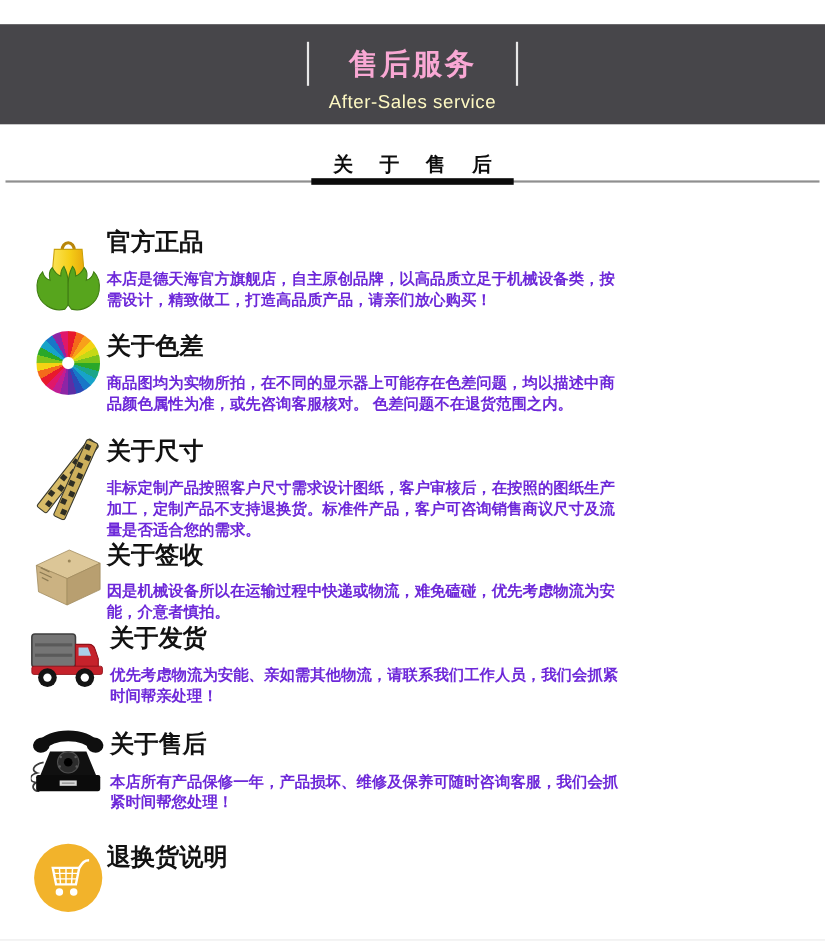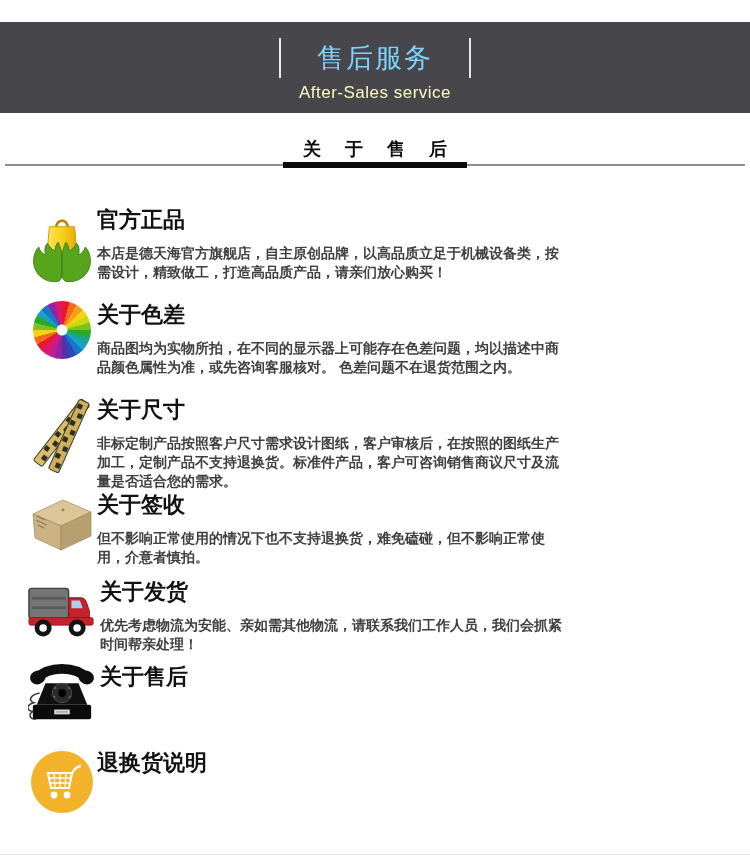--- a/index.html
+++ b/index.html
@@ -3,44 +3,44 @@
 <meta charset="utf-8">
 <style>
   html,body{margin:0;padding:0;background:#ffffff;}
   body{font-family:"Liberation Sans","DejaVu Sans",sans-serif;}
   .page{position:relative;width:750px;height:857px;margin:0 auto;background:#fff;overflow:hidden;}
 
   
   .banner{position:absolute;top:22px;left:0;width:750px;height:91px;background:#47464a;color:#fff;}
   .banner-title-row{display:flex;align-items:center;justify-content:center;gap:36px;margin-top:16px;}
   .vbar{display:block;width:2px;height:40px;background:#e8e8e8;}
-  .banner-title{margin:0;font-size:27px;font-weight:400;letter-spacing:2px;color:#7dd3fc;}
+  .banner-title{margin:0;font-size:27px;font-weight:700;letter-spacing:2px;color:#f9a8d4;}
   .banner-subtitle{margin-top:5px;text-align:center;font-size:17px;font-weight:300;color:#fef9c3;letter-spacing:0.5px;}
 
   
   .about-heading{position:absolute;top:137px;left:0;width:750px;text-align:center;
     font-size:18px;font-weight:bold;color:#0d0d0d;letter-spacing:24px;text-indent:24px;}
   .heading-rule{position:absolute;top:161px;left:0;width:750px;height:8px;}
   .rule-line{position:absolute;top:3px;left:5px;right:5px;height:2px;background:#8f8f8f;}
   .rule-bar{position:absolute;top:1px;left:50%;margin-left:-92px;width:184px;height:6px;background:#0b0b0b;}
 
   
   .sec{position:absolute;left:0;width:598px;}
   .icon-wrap{position:absolute;left:28px;top:0;width:68px;height:78px;display:flex;align-items:flex-start;justify-content:center;}
   .content{margin-left:97px;margin-right:32px;}
   .sec-title{margin:0 0 9px 0;font-size:22px;line-height:30px;font-weight:bold;color:#121212;}
-  .sec-body{margin:0;font-size:14px;line-height:19px;font-weight:bold;color:#404040;white-space:pre-line;}
+  .sec-body{margin:0;font-size:14px;line-height:19px;font-weight:bold;color:#6d28d9;white-space:pre-line;}
 
   .s1{top:205px;} .s1 .icon-wrap{top:8px;}
   .s2{top:300px;} .s2 .icon-wrap{top:1px;}
   .s3{top:395px;} .s3 .icon-wrap{top:-2px;}
   .s4{top:490px;font-family:Liberation Serif, serif;} .s4 .icon-wrap{top:2px;}
-  .s5{top:577px;} .s5 .icon-wrap{top:4px;}
+  .s5{top:565px;} .s5 .icon-wrap{top:4px;}
   .s6{top:662px;} .s6 .icon-wrap{top:-3px;}
-  .s7{top:748px;} .s7 .icon-wrap{top:3px;}
+  .s7{top:764px;} .s7 .icon-wrap{top:3px;}
   .s5 .content,.s6 .content{margin-left:100px;}
 
   
   .color-wheel{width:58px;height:58px;border-radius:50%;
     background:
      radial-gradient(circle at 50% 50%, #ffffff 0 5px, rgba(255,255,255,0) 6px),
      conic-gradient(#e8192c 0 15deg,#f46a1b 15deg 30deg,#f8a01a 30deg 45deg,#f4d313 45deg 60deg,
       #c5d916 60deg 75deg,#7cc41c 75deg 90deg,#2aa829 90deg 105deg,#1ba689 105deg 120deg,
       #17a3c9 120deg 135deg,#1877c8 135deg 150deg,#2a4ab8 150deg 165deg,#5b2ea6 165deg 180deg,
       #8d25a5 180deg 195deg,#c01d94 195deg 210deg,#e0176a 210deg 225deg,#e8192c 225deg 240deg,
@@ -142,21 +142,21 @@
       <svg width="66" height="62" viewBox="0 0 66 62">
         <path d="M4,22 L34,8 L62,20 L32,34 Z" fill="#dcc697" stroke="#a08a5c" stroke-width="0.7"></path>
         <path d="M4,22 L32,34 L32,58 L6,46 Z" fill="#cbb282" stroke="#a08a5c" stroke-width="0.7"></path>
         <path d="M62,20 L62,44 L32,58 L32,34 Z" fill="#b89f70" stroke="#a08a5c" stroke-width="0.7"></path>
         <path d="M8,24 L16,28 M7,28 L18,33 M9,33 L15,36" stroke="#8c7a52" stroke-width="1.2" fill="none"></path>
         <circle cx="34" cy="18" r="1.4" fill="#9b8659"></circle>
       </svg>
     </div>
     <div class="content">
       <h3 class="sec-title">关于签收</h3>
-      <p class="sec-body">但不影响正常使用的情况下也不支持退换货，难免磕碰，但不影响正常使用，介意者慎拍。</p>
+      <p class="sec-body">因是机械设备所以在运输过程中快递或物流，难免磕碰，优先考虑物流为安能，介意者慎拍。</p>
     </div>
   </section>
 
   <section class="sec s5">
     <div class="icon-wrap">
       <svg width="72" height="60" viewBox="0 0 72 60">
         <rect x="1" y="6" width="42" height="32" rx="3" fill="#757575" stroke="#3f3f3f" stroke-width="1.5"></rect>
         <rect x="4" y="15" width="36" height="3" fill="#5a5a5a"></rect>
         <rect x="4" y="25" width="36" height="3" fill="#5a5a5a"></rect>
         <path d="M43,16 L56,16 C59,16 61,18 62,21 L65,30 L65,38 L43,38 Z" fill="#c5222b" stroke="#8f1119" stroke-width="1"></path>
@@ -188,20 +188,21 @@
           <circle cx="28" cy="29" r="1.2" fill="#5c5c5c"></circle>
         <circle cx="27" cy="38" r="1.2" fill="#5c5c5c"></circle>
           <circle cx="43" cy="38" r="1.2" fill="#5c5c5c"></circle>
         <rect x="5" y="46" width="60" height="15" rx="2" fill="#0b0b0b"></rect>
         <rect x="27" y="51" width="16" height="5" fill="#d8d8d8"></rect>
         <path d="M29,53.5 L41,53.5" stroke="#8a8a8a" stroke-width="1"></path>
       </svg>
     </div>
     <div class="content">
       <h3 class="sec-title">关于售后</h3>
+      <p class="sec-body">本店所有产品保修一年，产品损坏、维修及保养可随时咨询客服，我们会抓紧时间帮您处理！</p>
     </div>
   </section>
 
   <section class="sec s7">
     <div class="icon-wrap">
       <div class="cart-badge">
         <svg width="42" height="42" viewBox="0 0 42 42">
           <path d="M31,12 C34,7 36,5 40,5" fill="none" stroke="#ffffff" stroke-width="2.4"></path>
           <path d="M7,12 L31,12 L28,27 L10,27 Z" fill="none" stroke="#ffffff" stroke-width="2.2"></path>
           <path d="M13,12 L14,27 M19,12 L19,27 M25,12 L24,27" stroke="#ffffff" stroke-width="1.3"></path>

